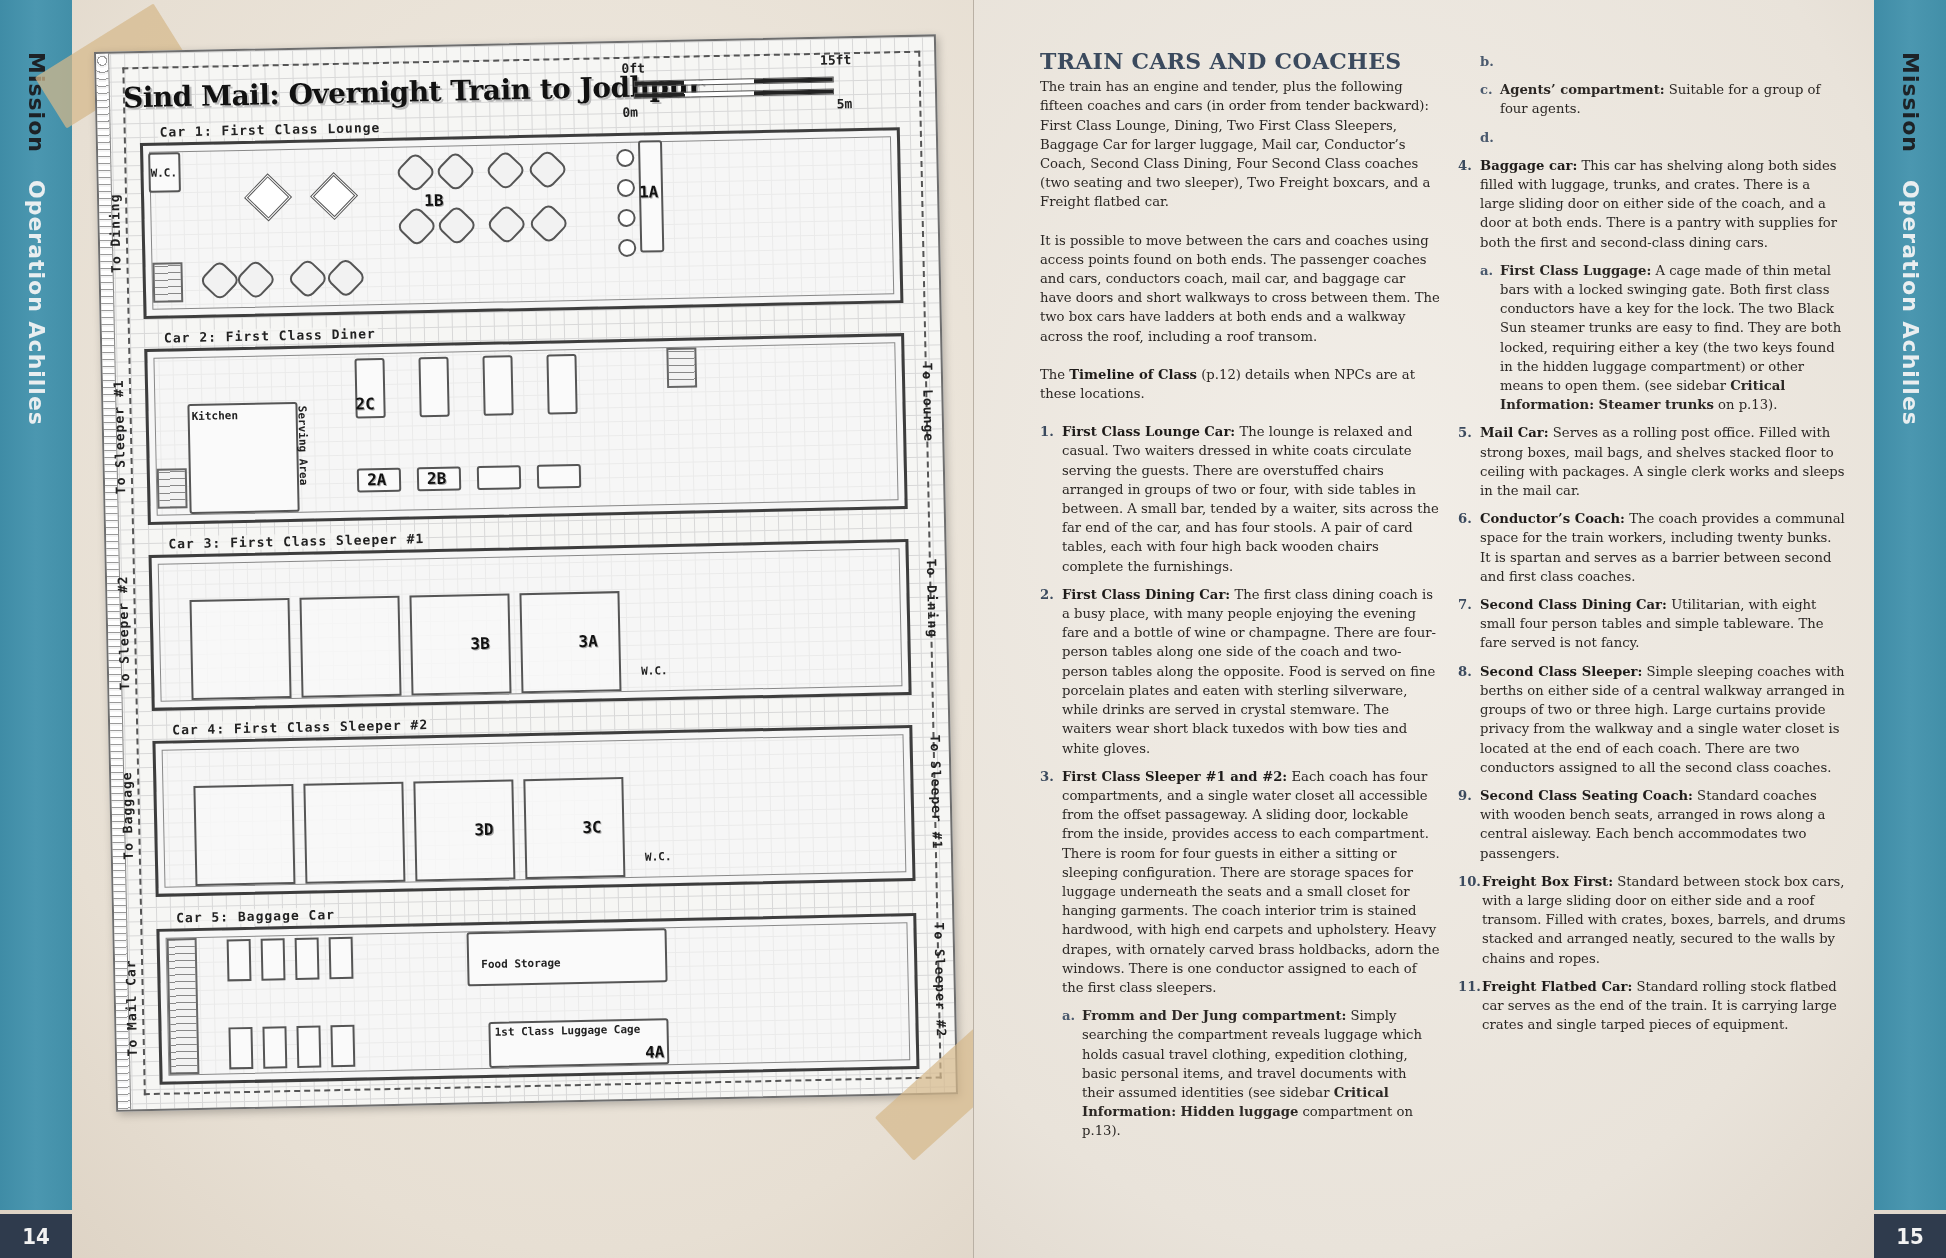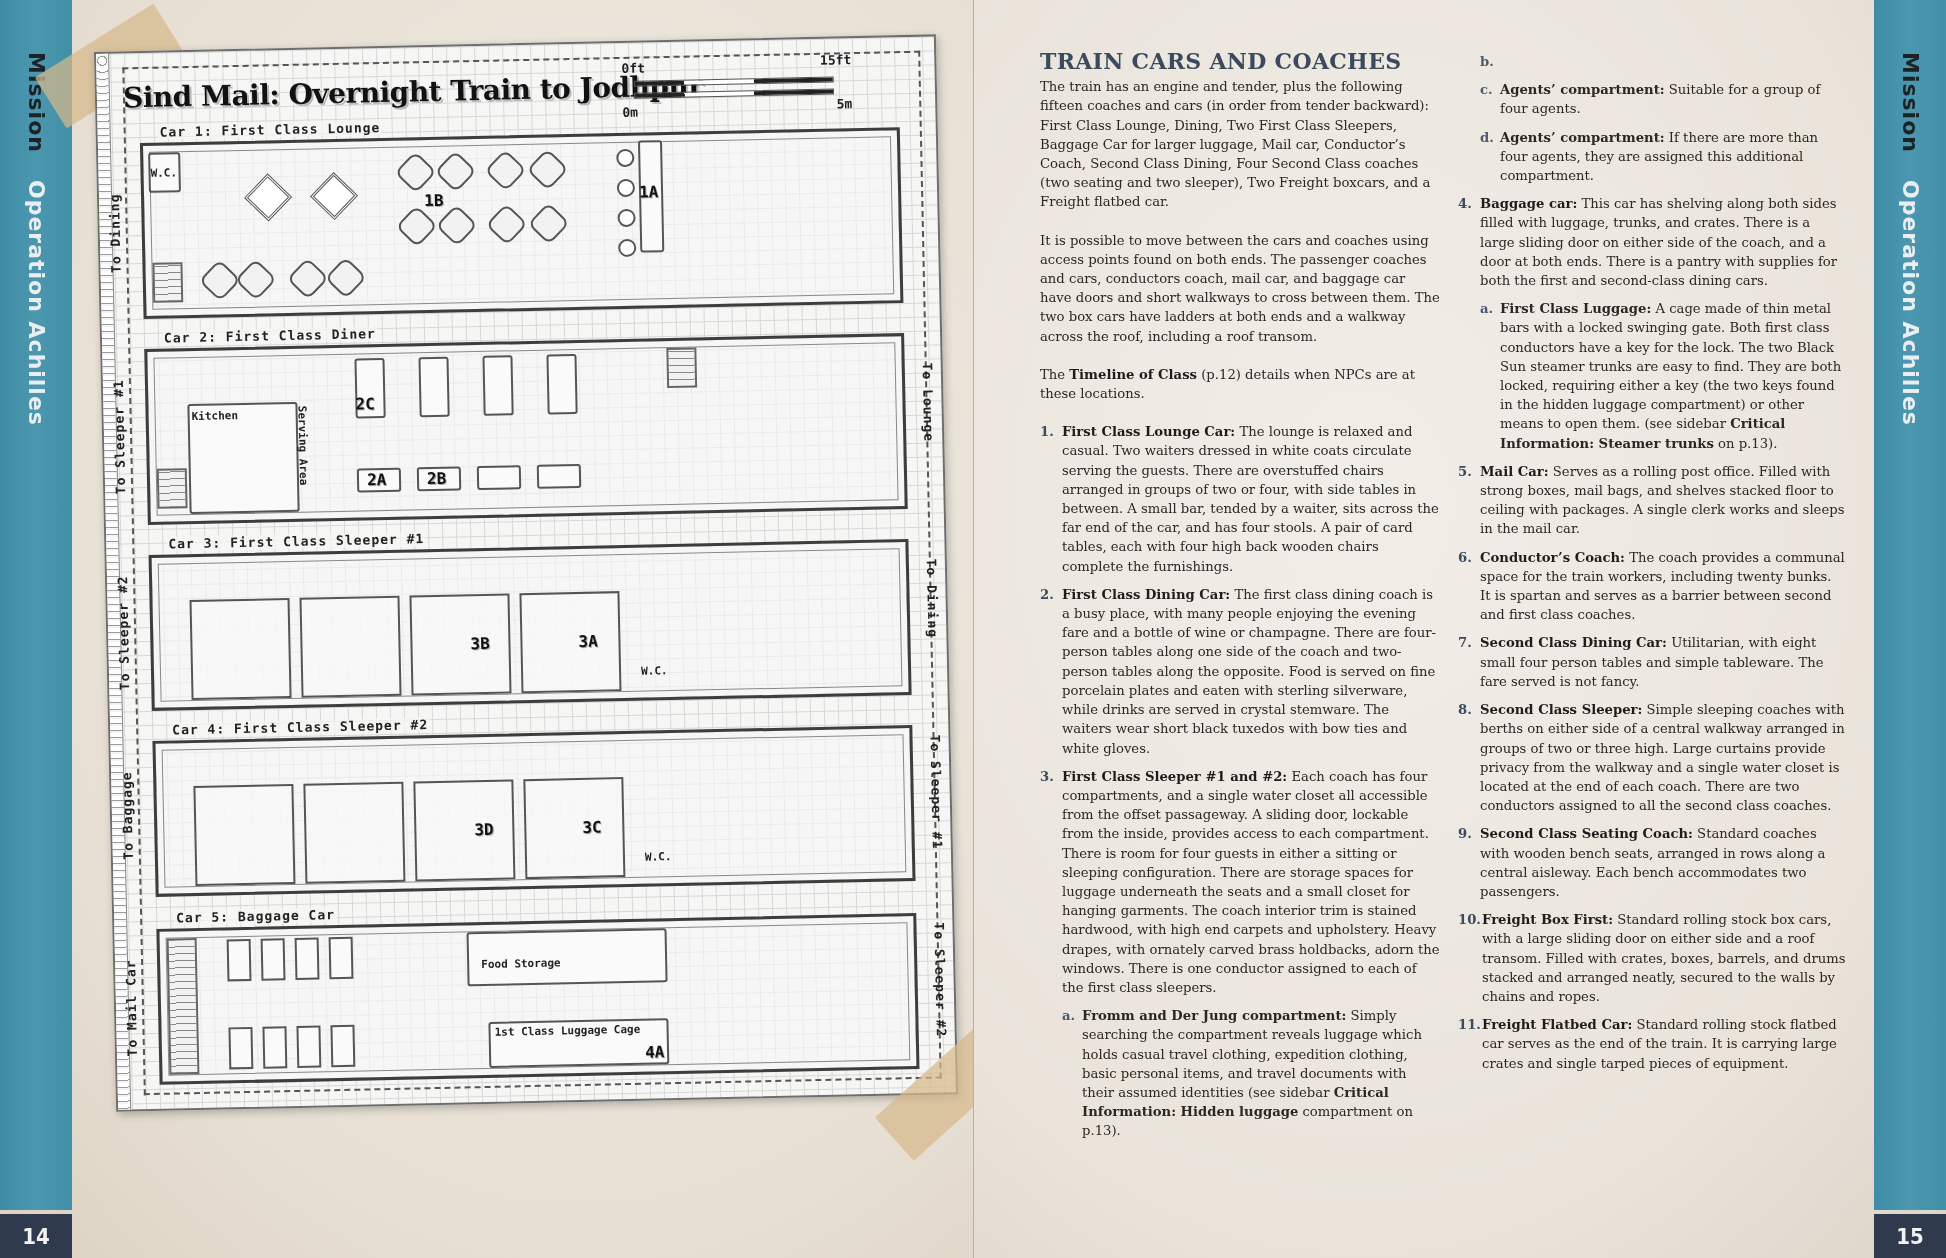--- a/index.html
+++ b/index.html
@@ -312,21 +312,20 @@
 <div class="col col2">
   <div class="subitem">
     <span class="num">b.</span>
   </div>
   <div class="subitem">
     <span class="num">c.</span>
     <span class="txt"><b>Agents’ compartment:</b><span> Suitable for a group of four agents.</span></span>
   </div>
   <div class="subitem">
     <span class="num">d.</span>
-    <span class="txt"><b>Agents’ compartment:</b><span> If there are more than four agents, they are assigned this additional compartment.</span></span>
   </div>
   <div class="item">
     <span class="num">4.</span>
     <span class="txt"><b>Baggage car:</b><span> This car has shelving along both sides filled with luggage, trunks, and crates. There is a large sliding door on either side of the coach, and a door at both ends. There is a pantry with supplies for both the first and second-class dining cars.</span></span>
   </div>
   <div class="subitem">
     <span class="num">a.</span>
     <span class="txt"><b>First Class Luggage:</b><span>  A cage made of thin metal bars with a locked swinging gate. Both first class conductors have a key for the lock. The two Black Sun steamer trunks are easy to find. They are both locked, requiring either a key (the two keys found in the hidden luggage compartment) or other means to open them. (see sidebar </span><b>Critical Information: Steamer trunks</b><span> on p.13).</span></span>
   </div>
   <div class="item">
@@ -344,19 +343,19 @@
   <div class="item">
     <span class="num">8.</span>
     <span class="txt"><b>Second Class Sleeper:</b><span> Simple sleeping coaches with berths on either side of a central walkway arranged in groups of two or three high. Large curtains provide privacy from the walkway and a single water closet is located at the end of each coach. There are two conductors assigned to all the second class coaches.</span></span>
   </div>
   <div class="item">
     <span class="num">9.</span>
     <span class="txt"><b>Second Class Seating Coach:</b><span> Standard coaches with wooden bench seats, arranged in rows along a central aisleway. Each bench accommodates two passengers.</span></span>
   </div>
   <div class="item">
     <span class="num wide">10.</span>
-    <span class="txt"><b>Freight Box First:</b><span> Standard rolling stock box cars, with a large sliding door on either side and a roof transom. Filled with crates, boxes, barrels, and drums stacked and arranged neatly, secured to the walls by chains and ropes.</span></span>
+    <span class="txt"><b>Freight Box First:</b><span> Standard between stock box cars, with a large sliding door on either side and a roof transom. Filled with crates, boxes, barrels, and drums stacked and arranged neatly, secured to the walls by chains and ropes.</span></span>
   </div>
   <div class="item">
     <span class="num wide">11.</span>
     <span class="txt"><b>Freight Flatbed Car:</b><span> Standard rolling stock flatbed car serves as the end of the train. It is carrying large crates and single tarped pieces of equipment.</span></span>
   </div>
 </div>
 
 </body></html>

